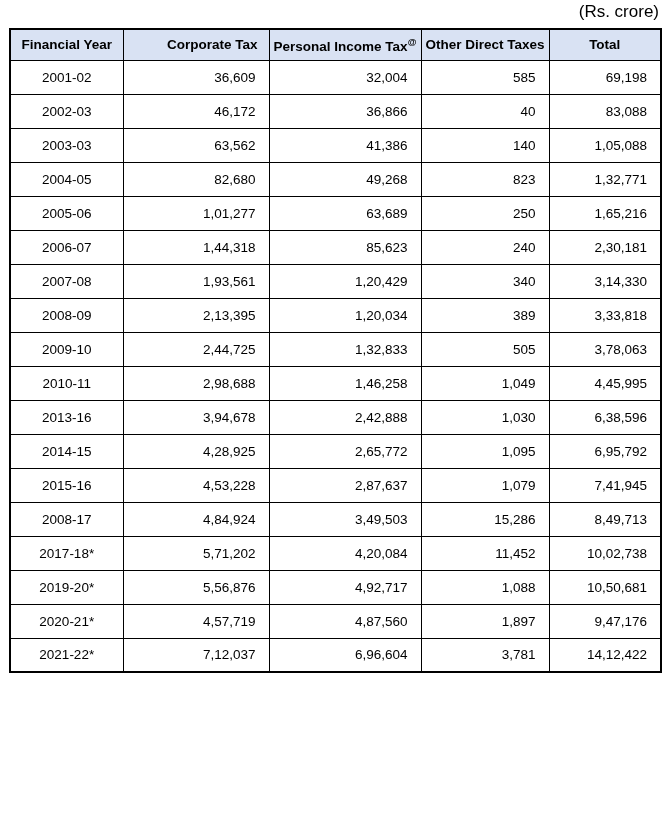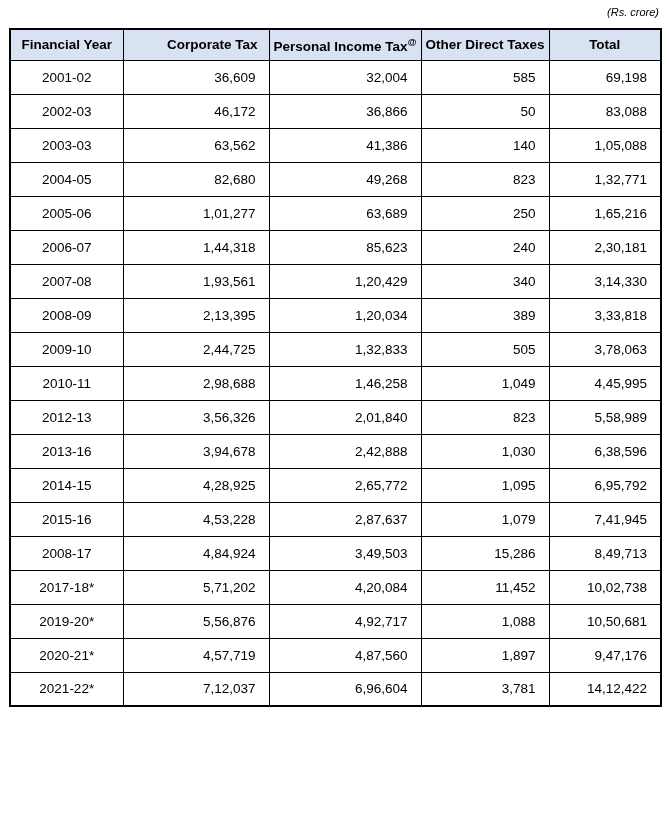--- a/index.html
+++ b/index.html
@@ -17,25 +17,24 @@
     color: var(--text-color);
   }
   .page {
     width: 669px;
     height: 831px;
     background: var(--page-bg);
     padding: 2px 9px 0 9px;
   }
   .unit-note {
     text-align: right;
-    font-size: 11px;
+    font-size: 17px;
     line-height: 16px;
     padding: 2px 1px 0 0;
     height: 26px;
-    font-style: italic;
   }
   table.tax-table {
     width: 651px;
     border-collapse: collapse;
     table-layout: fixed;
     border: 2px solid var(--border-color);
     padding-left: 45px;
   }
   table.tax-table th,
   table.tax-table td {
@@ -91,21 +90,21 @@
           <td class="al-center">2001-02</td>
           <td class="al-right">36,609</td>
           <td class="al-right">32,004</td>
           <td class="al-right">585</td>
           <td class="al-right">69,198</td>
         </tr>
         <tr>
           <td class="al-center">2002-03</td>
           <td class="al-right">46,172</td>
           <td class="al-right">36,866</td>
-          <td class="al-right">50</td>
+          <td class="al-right">40</td>
           <td class="al-right">83,088</td>
         </tr>
         <tr>
           <td class="al-center">2003-03</td>
           <td class="al-right">63,562</td>
           <td class="al-right">41,386</td>
           <td class="al-right">140</td>
           <td class="al-right">1,05,088</td>
         </tr>
         <tr>
@@ -151,27 +150,20 @@
           <td class="al-right">3,78,063</td>
         </tr>
         <tr>
           <td class="al-center">2010-11</td>
           <td class="al-right">2,98,688</td>
           <td class="al-right">1,46,258</td>
           <td class="al-right">1,049</td>
           <td class="al-right">4,45,995</td>
         </tr>
         <tr>
-          <td class="al-center">2012-13</td>
-          <td class="al-right">3,56,326</td>
-          <td class="al-right">2,01,840</td>
-          <td class="al-right">823</td>
-          <td class="al-right">5,58,989</td>
-        </tr>
-        <tr>
           <td class="al-center">2013-16</td>
           <td class="al-right">3,94,678</td>
           <td class="al-right">2,42,888</td>
           <td class="al-right">1,030</td>
           <td class="al-right">6,38,596</td>
         </tr>
         <tr>
           <td class="al-center">2014-15</td>
           <td class="al-right">4,28,925</td>
           <td class="al-right">2,65,772</td>

